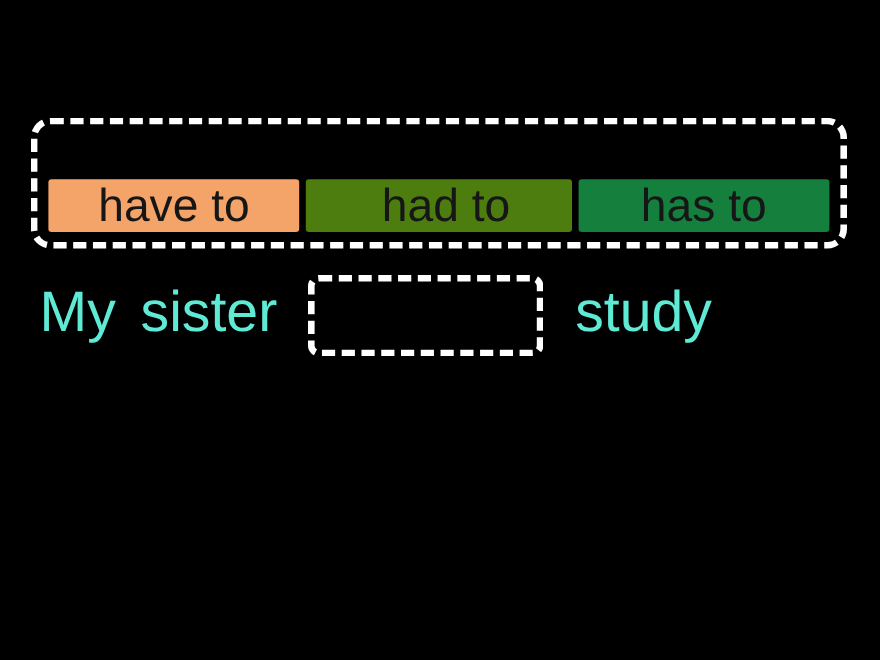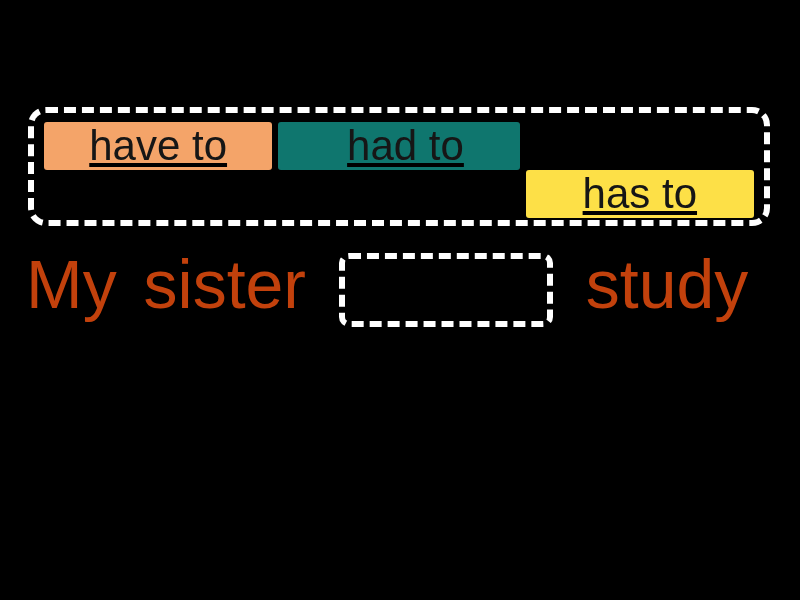--- a/index.html
+++ b/index.html
@@ -21,46 +21,45 @@
     left: 28px;
     top: 107px;
     width: 742px;
     height: 119px;
     box-sizing: border-box;
     border: 6px dashed #fff;
     border-radius: 18px;
     padding: 9px 10px;
     display: flex;
     gap: 6px;
-    align-items: flex-start;
-    text-decoration: underline;
+    align-items: flex-end;
   }
   .tile {
     flex: 1 1 0;
     border: none;
     outline: none;
     border-radius: 3px;
     font-family: "Liberation Sans", sans-serif;
     font-size: 42px;
     font-weight: 400;
     color: #161616;
     display: flex;
     align-items: center;
     justify-content: center;
     cursor: pointer;
     padding: 0;
   }
   
   .sentence {
     position: absolute;
-    left: 26px;
+    left: 36px;
     top: 238px;
     width: 730px;
-    color: #c2410c;
-    font-size: 68px;
+    color: #5eead4;
+    font-size: 52px;
     line-height: 92px;
     word-spacing: 8px;
     white-space: normal;
   }
   .blank {
     display: inline-block;
     box-sizing: border-box;
     width: 214px;
     height: 74px;
     border: 6px dashed #fff;
@@ -70,22 +69,22 @@
     cursor: pointer;
   }
 </style>
 </head>
 <body>
 
 <div class="stage">
 
   <div class="word-bank">
     <button class="tile" style="background: rgb(244, 164, 105);">have to</button>
-    <button class="tile" style="background: #0f766e; padding-left: 13px;">had to</button>
-    <button class="tile" style="background: #fde047; margin-top: 48px;">has to</button>
+    <button class="tile" style="background: #4d7c0f; padding-left: 13px;">had to</button>
+    <button class="tile" style="background: #15803d; margin-top: 48px;">has to</button>
   </div>
 
   <div class="sentence">
     <span>My sister</span>
     <span class="blank"></span>
     <span>study</span>
     <br>
   </div>
 
 </div>

